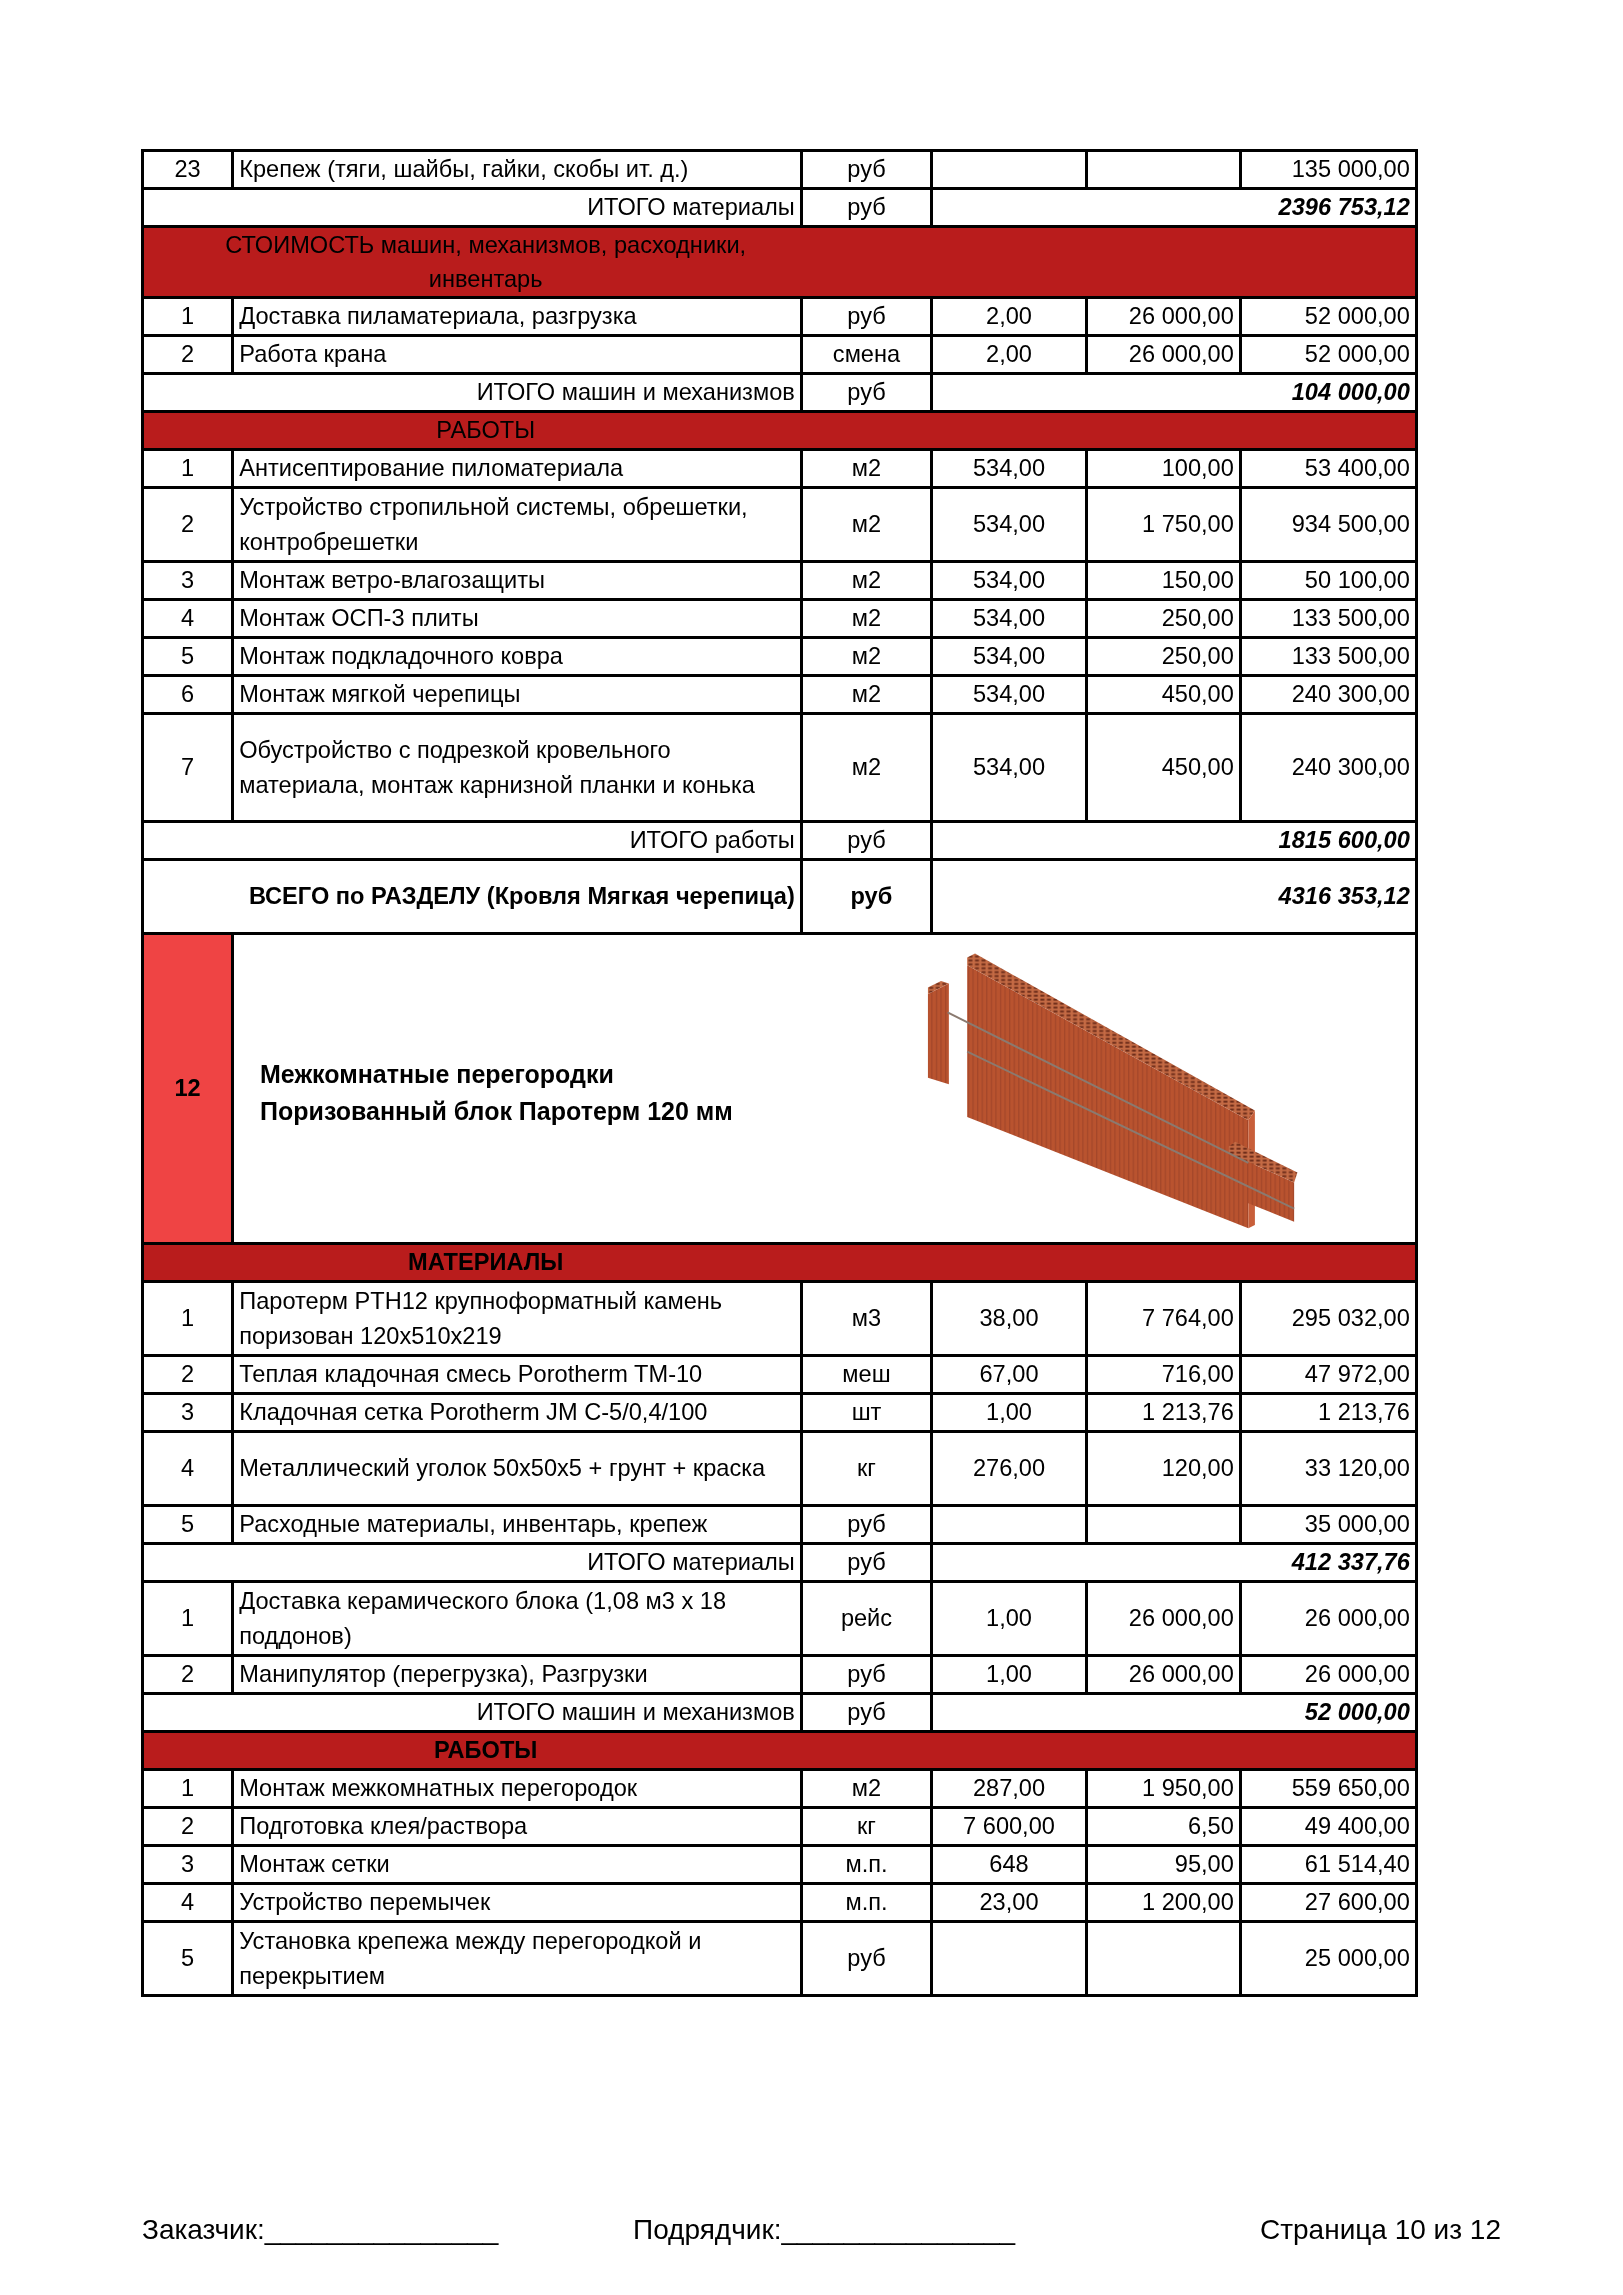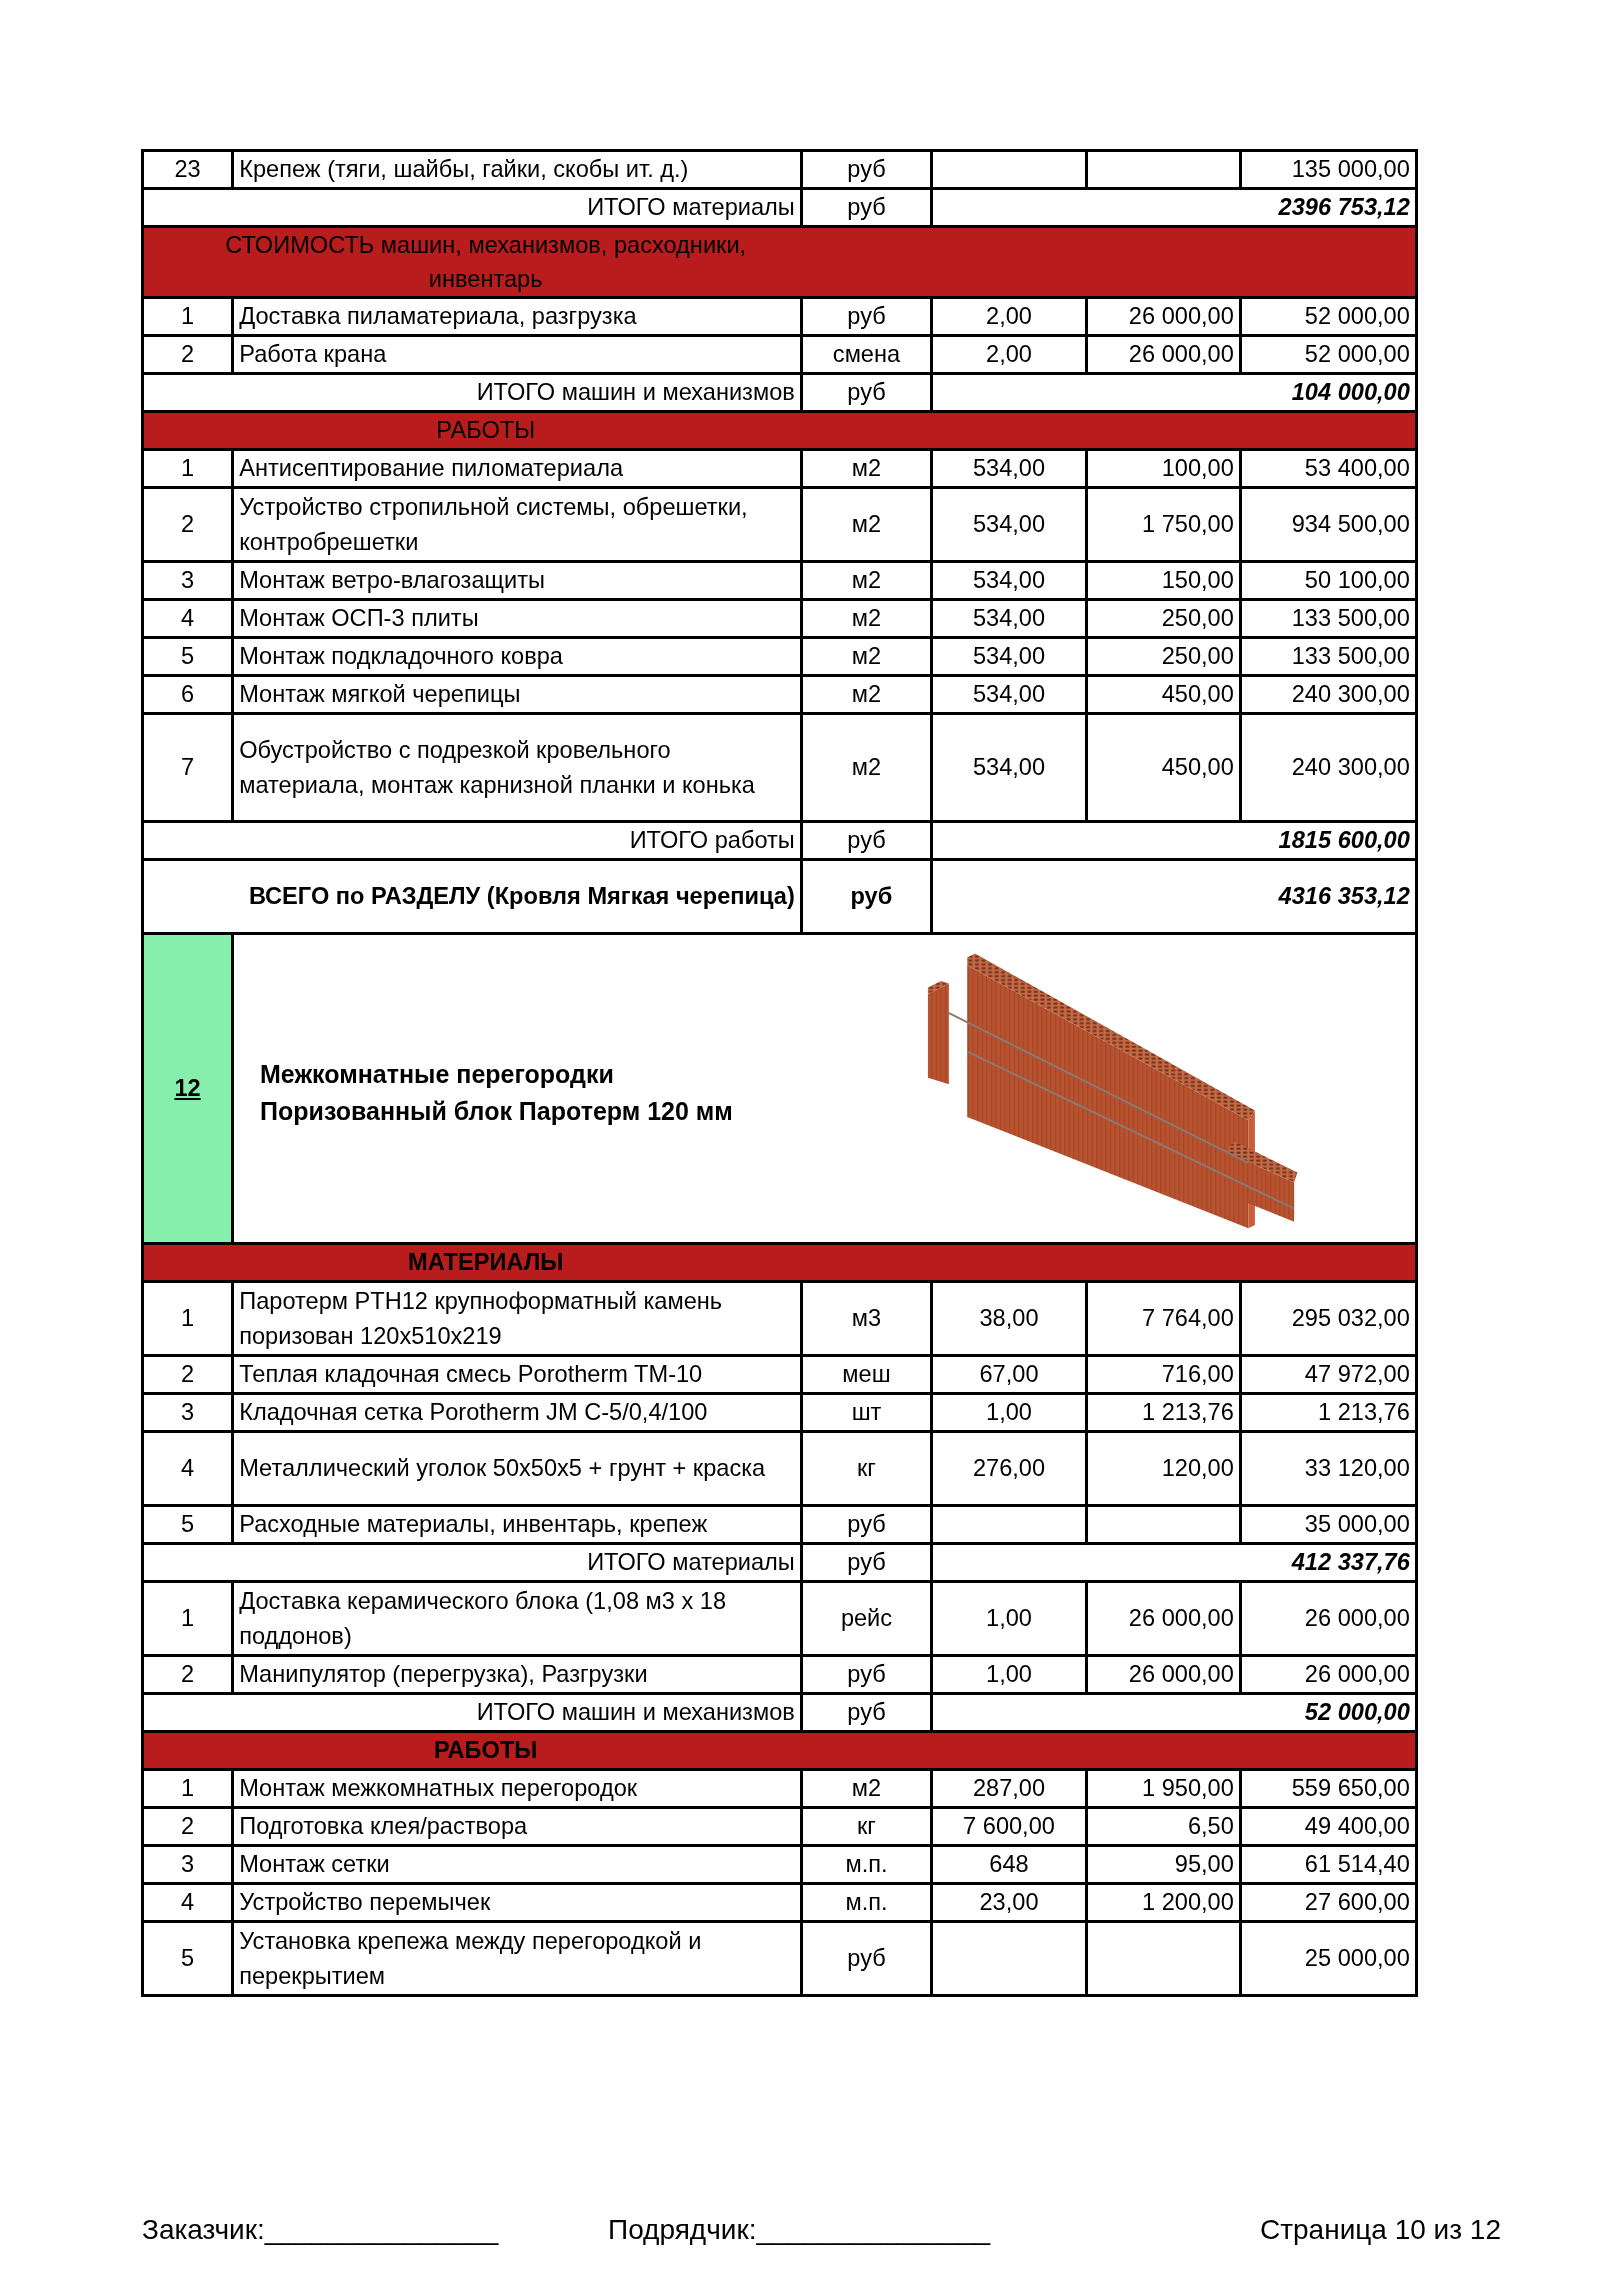--- a/index.html
+++ b/index.html
@@ -16,27 +16,27 @@
   .num { text-align: center; }
   .c { text-align: center; }
   .r { text-align: right; }
   .total-label { text-align: right; }
   .total-val { text-align: right; font-weight: bold; font-style: italic; }
   .hdr { background: #b91c1c; text-align: center; }
   .hdr.b { font-weight: bold; }
   .tall { height: 71px; }
   .taller { height: 105px; }
   .grand td { height: 71px; font-weight: bold; padding-left: 15px; }
-  .section-no { background: #86efac; text-align: center; font-weight: bold; text-decoration: underline; }
+  .section-no { background: #ef4444; text-align: center; font-weight: bold; }
   .section-cell { height: 307px; position: relative; padding: 0; }
   .section-title { position: absolute; left: 26px; top: 121px; font-weight: bold; font-size: 25px; line-height: 37px; }
   .brick { position: absolute; left: 674px; top: 11.8px; width: 393px; height: 291px; }
   .footer { position: absolute; top: 2214px; font-size: 28px; }
   .f1 { left: 142px; }
-  .f2 { left: 608px; }
+  .f2 { left: 633px; }
   .f3 { left: 1260px; }
 </style>
 </head>
 <body>
 
 <div class="sheet">
 <table>
   <colgroup>
     <col class="c-no">
         <col class="c-name">

